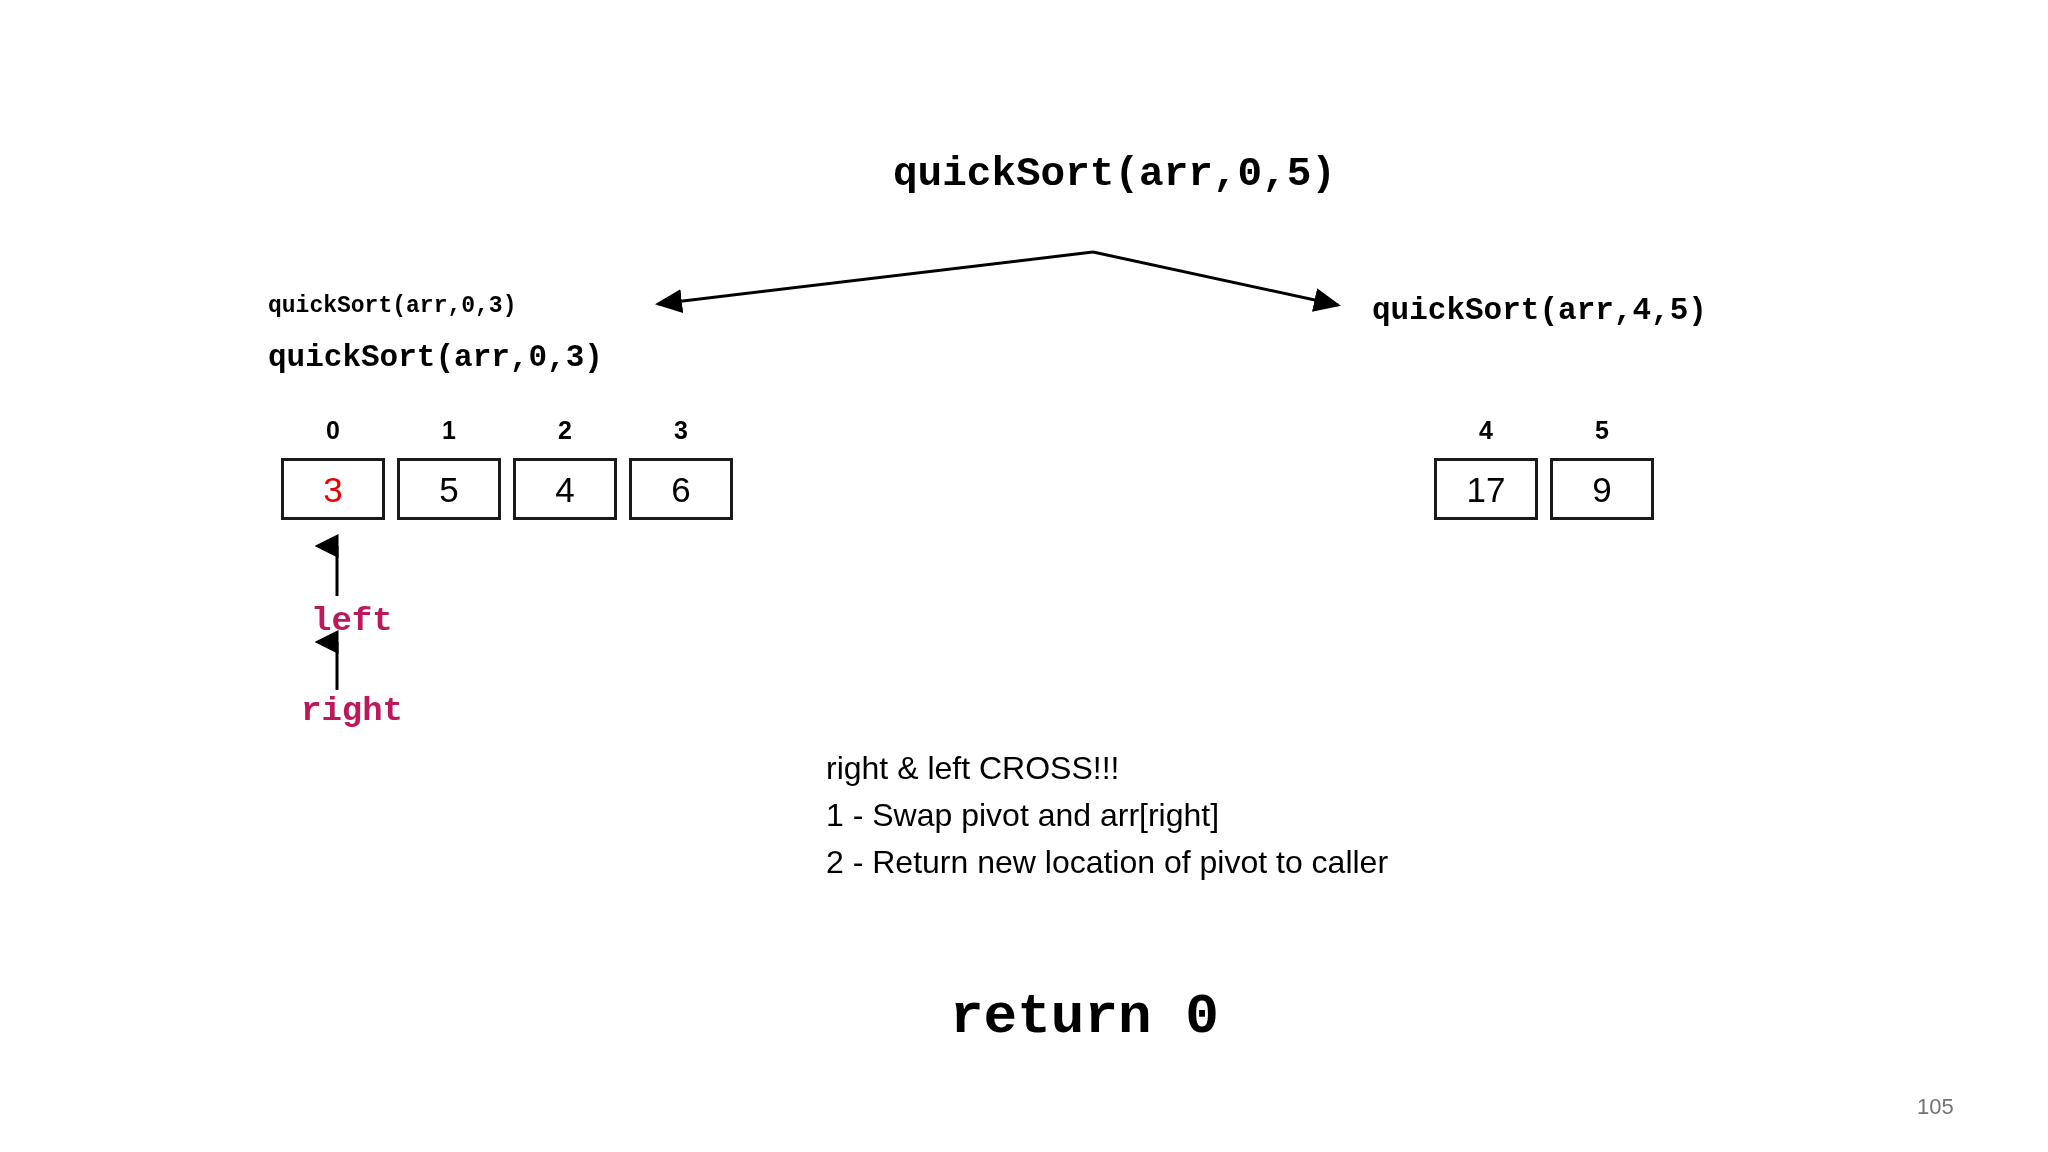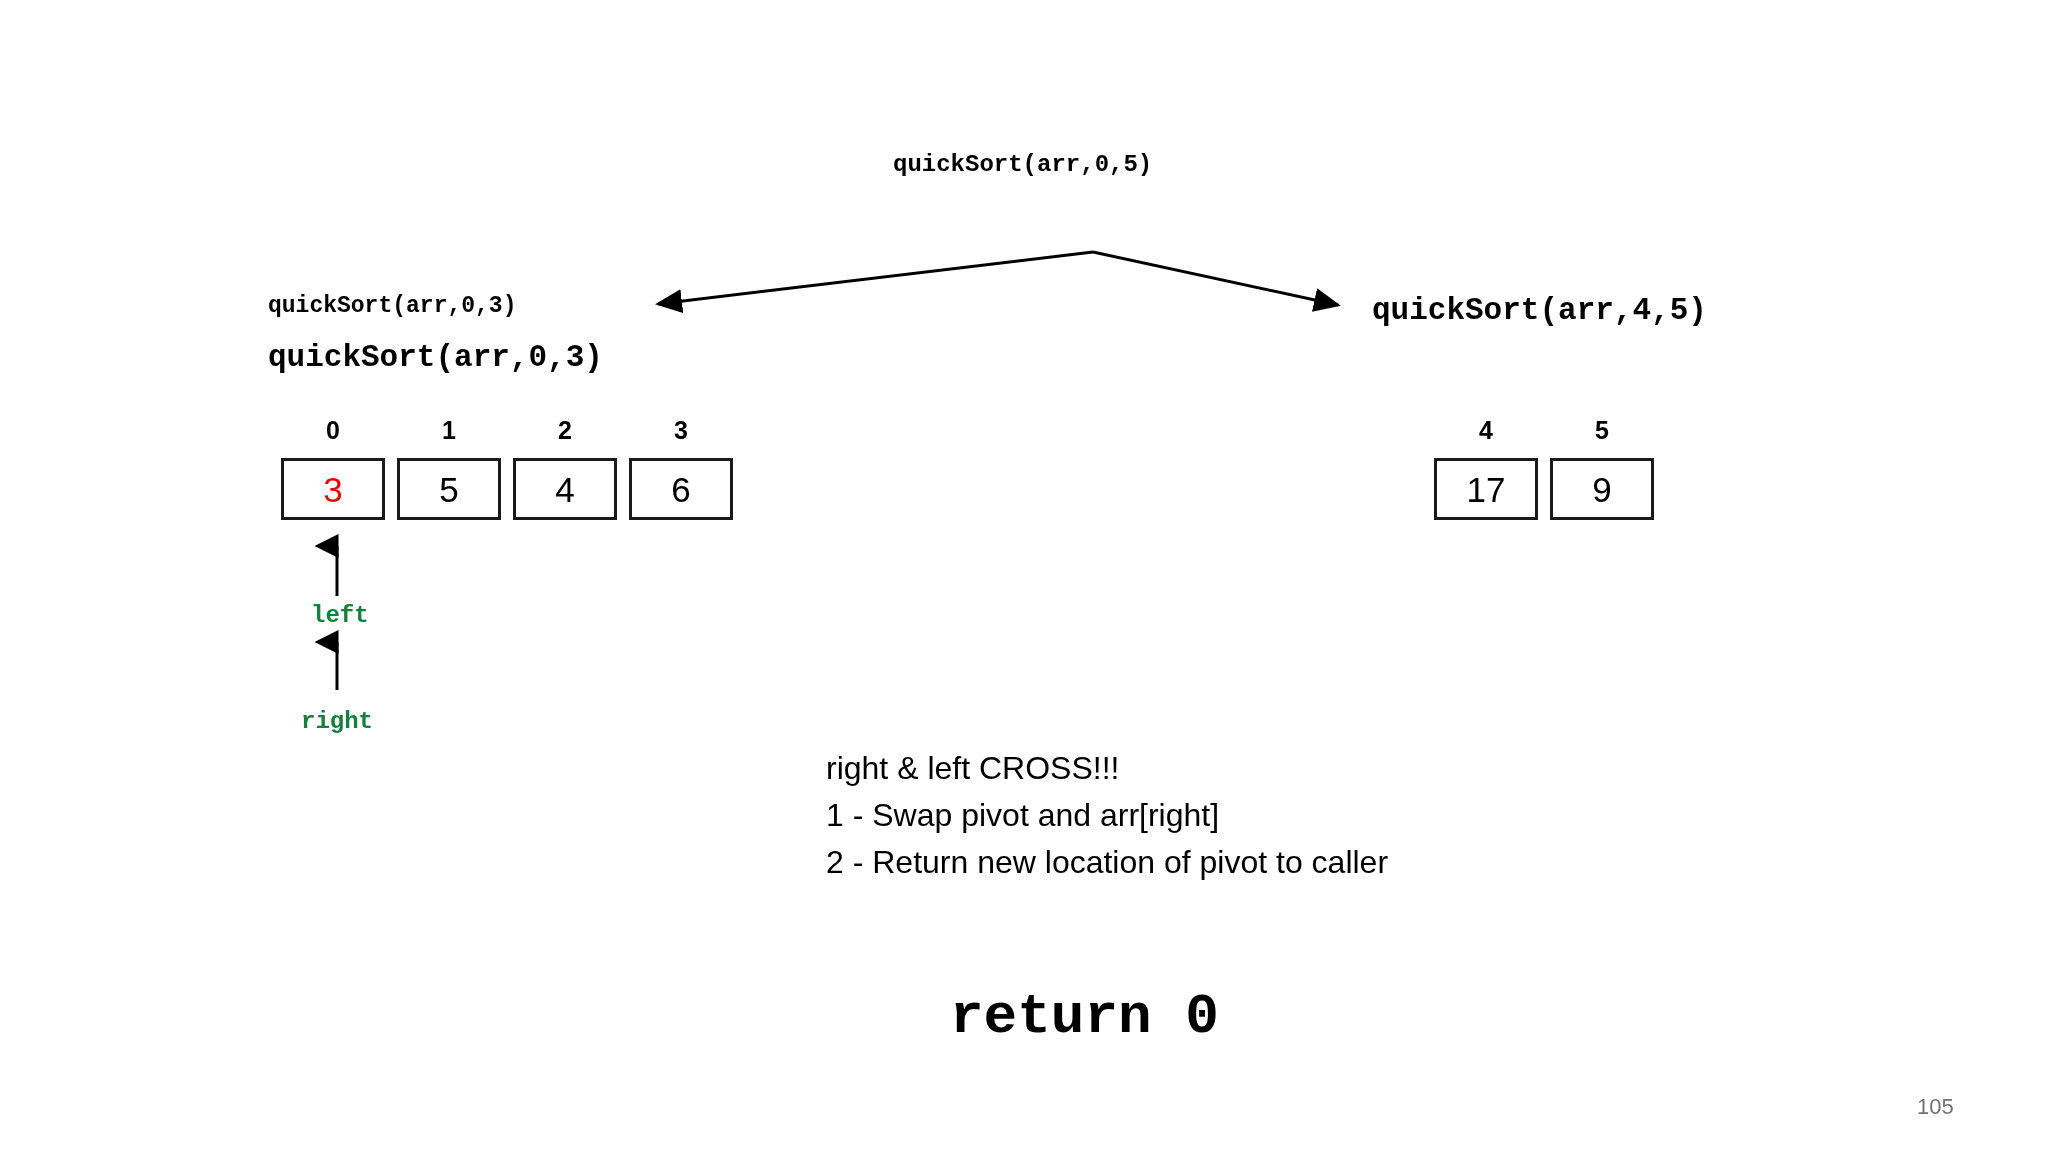--- a/index.html
+++ b/index.html
@@ -19,21 +19,21 @@
 
   
   .code-label {
     position: absolute;
     font-family: "Liberation Mono", monospace;
     font-weight: bold;
     color: #000000;
     white-space: nowrap;
     letter-spacing: 0px;
   }
-  #root-call      { left: 893px;  top: 151px;  font-size: 24px; }
+  #root-call      { left: 893px;  top: 151px;  font-size: 41px; }
   #left-call      { left: 268px;  top: 293px;  font-size: 23px; }
   #left-partition { left: 268px;  top: 340px;  font-size: 31px; }
   #right-call     { left: 1372px; top: 293px;  font-size: 31px; }
 
   
   #tree-arrows {
     position: absolute;
     left: 0;
     top: 0;
     width: 2048px;
@@ -95,26 +95,26 @@
   }
   #pointers svg {
     position: absolute;
     left: 0;
     top: 0;
   }
   .pointer-label {
     position: absolute;
     font-family: "Liberation Mono", monospace;
     font-weight: bold;
-    font-size: 24px;
-    color: #15803d;
+    font-size: 34px;
+    color: #be185d;
     white-space: nowrap;
   }
   #label-left  { left: 61px; top: 72px; }
-  #label-right { left: 51px; top: 178px; }
+  #label-right { left: 51px; top: 162px; }
 
   
   #note {
     position: absolute;
     left: 785px;
     top: 745px;
     font-family: "Liberation Sans", sans-serif;
     font-size: 32px;
     color: #000000;
     line-height: 47px;

